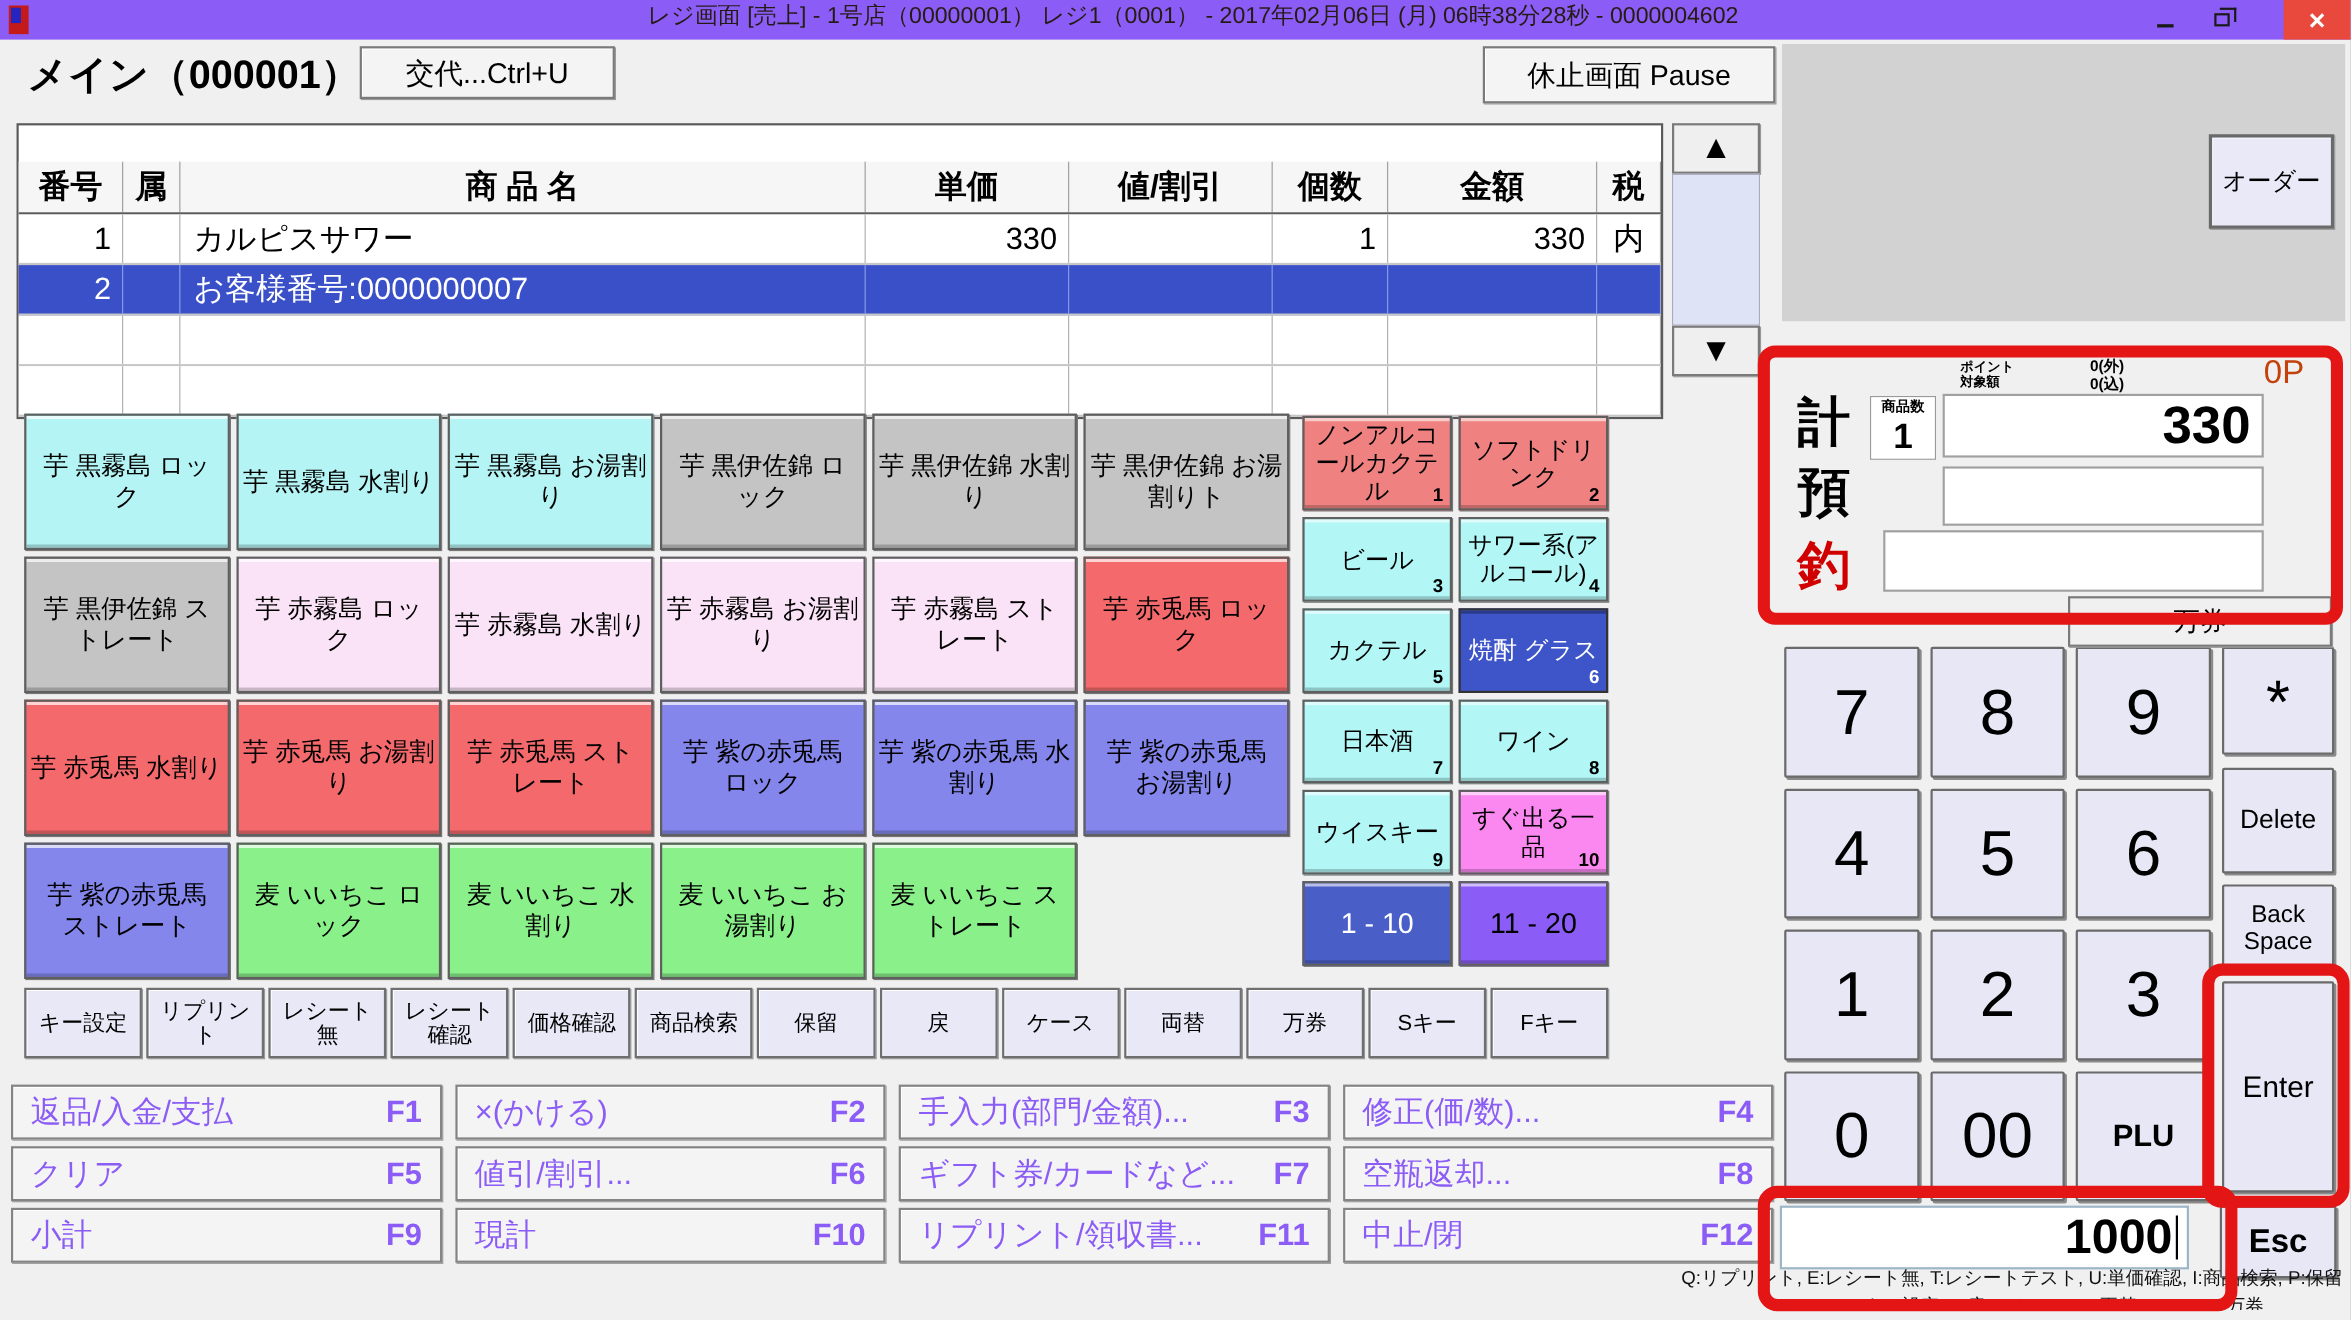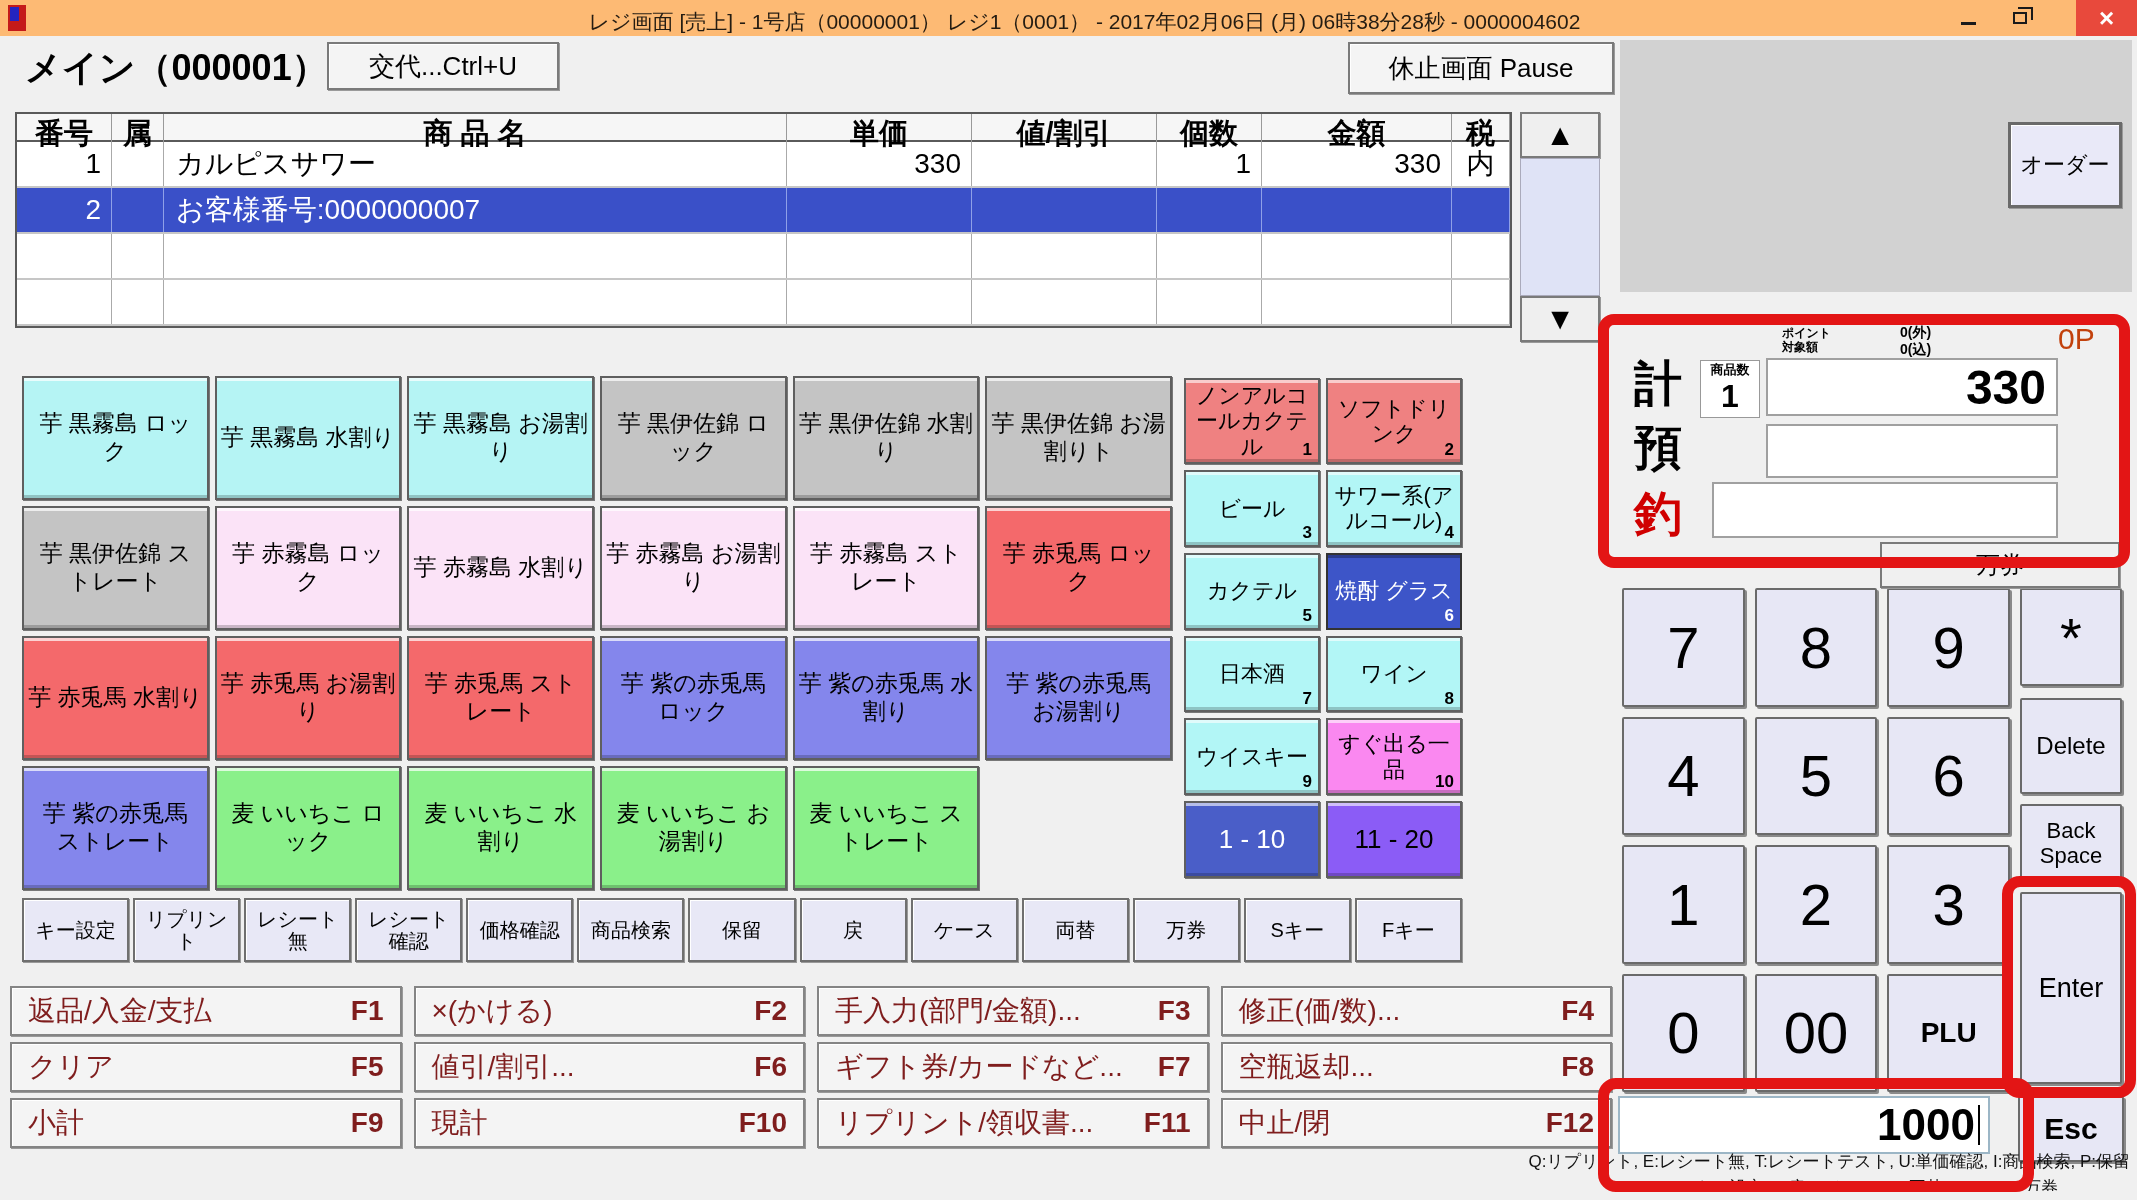--- a/index.html
+++ b/index.html
@@ -1,21 +1,21 @@
 <!DOCTYPE html>
 <html><head>
 <meta charset="utf-8">
 <style>
   * { box-sizing: border-box; margin: 0; padding: 0; }
   body { background:#888; font-family:"Liberation Sans","DejaVu Sans",sans-serif; }
   #screen { position:relative; width:2137px; height:1200px; background:#f0f0f0; overflow:hidden; }
 
   
-  .titlebar { position:absolute; left:0; top:0; width:2137px; height:36px; background:#fdba74;
-              display:flex; align-items:flex-end;padding-left:32px; }
+  .titlebar { position:absolute; left:0; top:0; width:2137px; height:36px; background:#8b5cf6;
+              display:flex; align-items:flex-start;padding-left:32px; }
   .app-icon { position:absolute; left:8px; top:5px; width:18px; height:26px; background:#c41a1a; }
   .app-icon::before { content:""; position:absolute; left:2px; top:2px; width:9px; height:14px; background:#2424c0; }
   .tb-title { width:100%; text-align:center; font-size:21px; color:#241c12; }
   .tb-btn { position:absolute; top:0; height:36px; display:flex; align-items:center; justify-content:center; }
   .tb-min { left:1946px; width:44px; }
   .tb-min .bar { width:15px; border-bottom:3px solid #1a1a1a; margin-top:10px; }
   .tb-restore { left:1996px; width:48px; }
   .tb-restore .sq { position:relative; width:14px; height:12px; border:2px solid #1a1a1a; }
   .tb-restore .sq::before { content:""; position:absolute; left:3px; top:-7px; width:13px; height:11px;
                             border:2px solid #1a1a1a; border-bottom:none; border-left:none; }
@@ -26,22 +26,22 @@
   .winbtn { position:absolute; background:#f4f4f4; border:2px solid #7a7a7a; box-shadow:1px 1px 0 #9a9a9a, inset 1px 1px 0 #ffffff;
             display:flex; align-items:center; justify-content:center; font-size:26px; color:#000; }
   .btn-swap   { left:327px;  top:42px; width:232px; height:48px; }
   .btn-pause  { left:1348px; top:42px; width:266px; height:52px; }
   .btn-member { left:1628px; top:42px; width:232px; height:48px; justify-content:space-between; padding:0 26px; }
   .gray-panel { position:absolute; left:1620px; top:40px; width:512px; height:252px; background:#d2d2d2; }
   .btn-order  { left:2008px; top:122px; width:114px; height:86px; background:#e9e9f8; border:3px solid #6a6a6a; font-size:22px; }
 
   
   .table { position:absolute; left:15px; top:112px; width:1497px; border:2px solid #5a5a5a; background:#fff; }
-  #thead { display:grid; grid-template-columns:95px 52px 1fr 185px 185px 105px 190px 58px; height:28px;
-           background:#f6f6f6; border-bottom:2px solid #5a5a5a; }
+  #thead { display:grid; grid-template-columns:95px 52px 1fr 185px 185px 105px 190px 58px; height:48px;
+           background:#f6f6f6; border-bottom:2px solid #5a5a5a;margin-top:33px; }
   .hcell { display:flex; align-items:center; justify-content:center; font-size:29px; font-weight:bold;
            border-right:1px solid #9a9a9a; color:#000; }
   .trow { display:grid; grid-template-columns:95px 52px 1fr 185px 185px 105px 190px 58px; height:46px;
           background:#fff; border-bottom:2px solid #c6c6c6; }
   .cell { font-size:28px; color:#000; border-right:1px solid #aaa; display:flex; align-items:center;
           overflow:hidden; white-space:nowrap; }
   .cell.c0, .cell.c3, .cell.c4, .cell.c5, .cell.c6 { justify-content:flex-end; padding-right:10px; }
   .cell.c1, .cell.c7 { justify-content:center; }
   .cell.c2 { justify-content:flex-start; padding-left:12px; }
   .trow.selected { background:#3a50c8; color:#fff; }
@@ -85,21 +85,21 @@
              display:grid; grid-template-columns:repeat(13,1fr); gap:4px; }
   .ubtn { background:#e8e8f6; border:2px solid #6f6f6f; box-shadow:1px 1px 0 #999, inset 1px 1px 0 #fff;
           display:flex; align-items:center; justify-content:center; text-align:center; font-size:20px;
           line-height:1.1; color:#000; padding:2px; }
 
   
   #fkeys { position:absolute; left:10px; top:986px; width:1602px; height:162px;
            display:grid; grid-template-columns:repeat(4,1fr); grid-template-rows:repeat(3,1fr);
            column-gap:12px; row-gap:6px; }
   .fkbtn { background:#f4f4f4; border:2px solid #848484; box-shadow:1px 1px 0 #999, inset 1px 1px 0 #fff;
-           display:flex; align-items:center; justify-content:space-between; padding:0 16px; font-size:28px; color:#7f1d1d; }
+           display:flex; align-items:center; justify-content:space-between; padding:0 16px; font-size:28px; color:#8b5cf6; }
   .fk-key { font-weight:bold; }
 
   
   .big-label { position:absolute; font-size:48px; font-weight:bold; color:#000; }
   .lbl-kei { left:1634px; top:352px; }
   .lbl-azukari { left:1634px; top:416px; }
   .lbl-tsuri { left:1634px; top:482px; color:#d00000; }
   .item-count-box { position:absolute; left:1700px; top:360px; width:60px; height:58px; background:#fff;
                     border:1px solid #999; display:flex; flex-direction:column; align-items:center; }
   .icb-label { font-size:13px; font-weight:bold; color:#000; }

